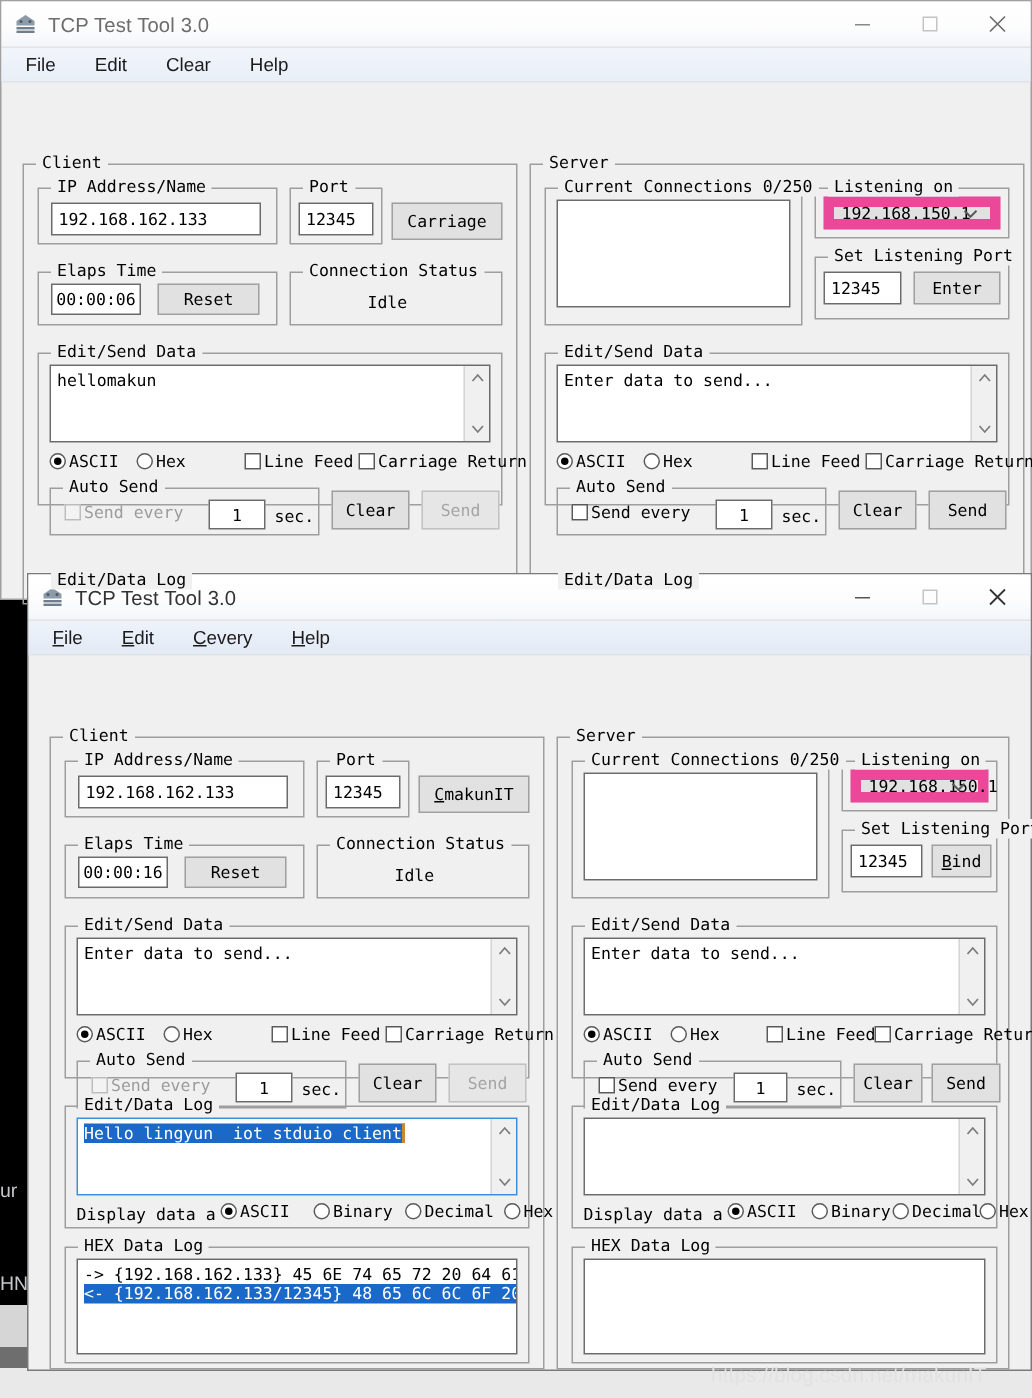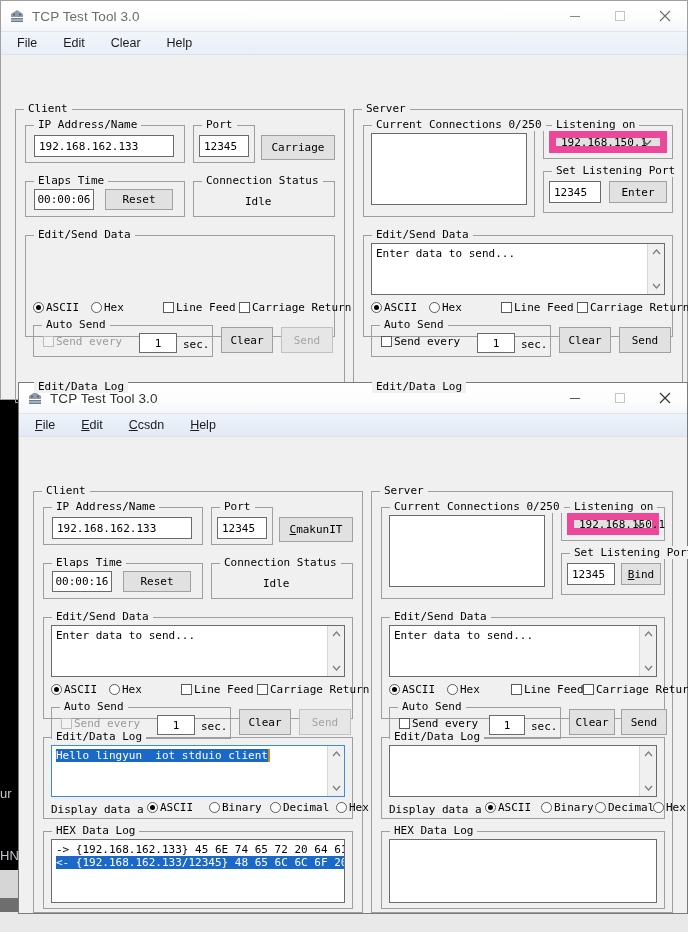--- a/index.html
+++ b/index.html
@@ -242,20 +242,35 @@
 
         <div class="gb" style="left:178px;top:72px;width:142px;height:42px;">
           <div class="gb-frame"></div>
           <div class="gb-label">Connection Status</div>
           <div class="staticlabel" style="left:52px;top:20px;">Idle</div>
         </div>
 
         <div class="gb" style="left:10px;top:126px;width:310px;height:108px;">
           <div class="gb-frame"></div>
           <div class="gb-label">Edit/Send Data</div>
+          <div class="memo" style="left:8px;top:14px;width:294px;height:52px;">
+            <div class="memo-text">hellomakun</div>
+            <div class="sbar">
+              <div class="arrow up">
+                <svg width="9" height="6" viewBox="0 0 9 6">
+                    <path d="M1 5 L4.5 1 L8 5" fill="none" stroke="#7d7d7d" stroke-width="1.2"></path>
+                  </svg>
+              </div>
+              <div class="arrow dn">
+                <svg width="9" height="6" viewBox="0 0 9 6">
+                    <path d="M1 1 L4.5 5 L8 1" fill="none" stroke="#7d7d7d" stroke-width="1.2"></path>
+                  </svg>
+              </div>
+            </div>
+          </div>
           <div class="radio" style="left:8px;top:72px;">
             <span class="rdot on"></span>
             <span>ASCII</span>
           </div>
           <div class="radio" style="left:66px;top:72px;">
             <span class="rdot"></span>
             <span>Hex</span>
           </div>
           <div class="checkbox" style="left:138px;top:72px;">
             <span class="cbox"></span>
@@ -420,21 +435,21 @@
         <div class="tb-btn">
           <svg width="14" height="14" viewBox="0 0 14 14">
               <path d="M2 2 L12 12 M12 2 L2 12" stroke="#333" stroke-width="1.2" fill="none"></path>
             </svg>
         </div>
       </div>
     </div>
     <div class="menubar">
       <div class="menu-item"><span class="acc">F</span><span>ile</span></div>
       <div class="menu-item"><span class="acc">E</span><span>dit</span></div>
-      <div class="menu-item"><span class="acc">C</span><span>csdn</span></div>
+      <div class="menu-item"><span class="acc">C</span><span>every</span></div>
       <div class="menu-item"><span class="acc">H</span><span>elp</span></div>
     </div>
 
     <div class="win-body" style="height:479px;">
 
       <div class="gb" style="left:14px;top:48px;width:330px;height:428px;">
         <div class="gb-frame"></div>
         <div class="gb-label">Client</div>
 
         <div class="gb" style="left:10px;top:16px;width:160px;height:44px;">
@@ -686,14 +701,15 @@
           <div class="gb-frame"></div>
           <div class="gb-label">HEX Data Log</div>
           <div class="memo" style="left:8px;top:14px;width:268px;height:64px;">
             <div class="memo-text"></div>
           </div>
         </div>
       </div>
     </div>
   </div>
 
+  <div class="watermark" style="left:474px;top:908px;">https://blog.csdn.net/makunIT</div>
 
 </div>
 
 </body></html>

